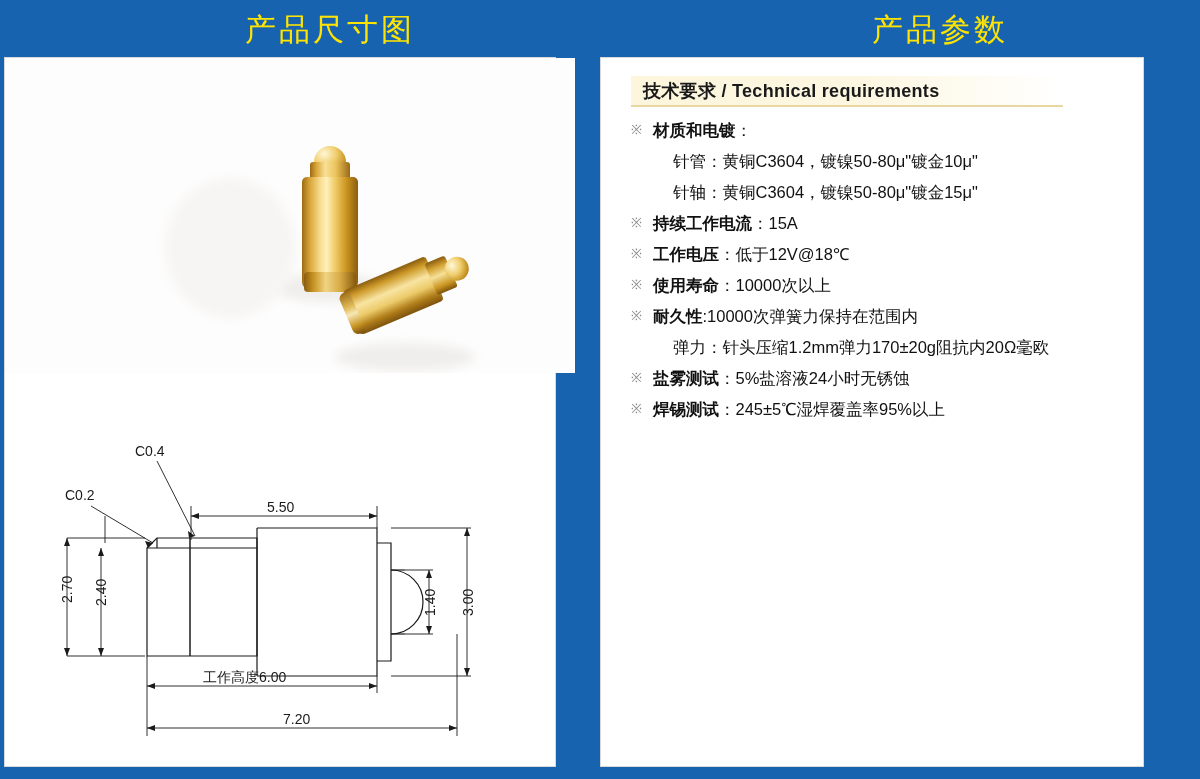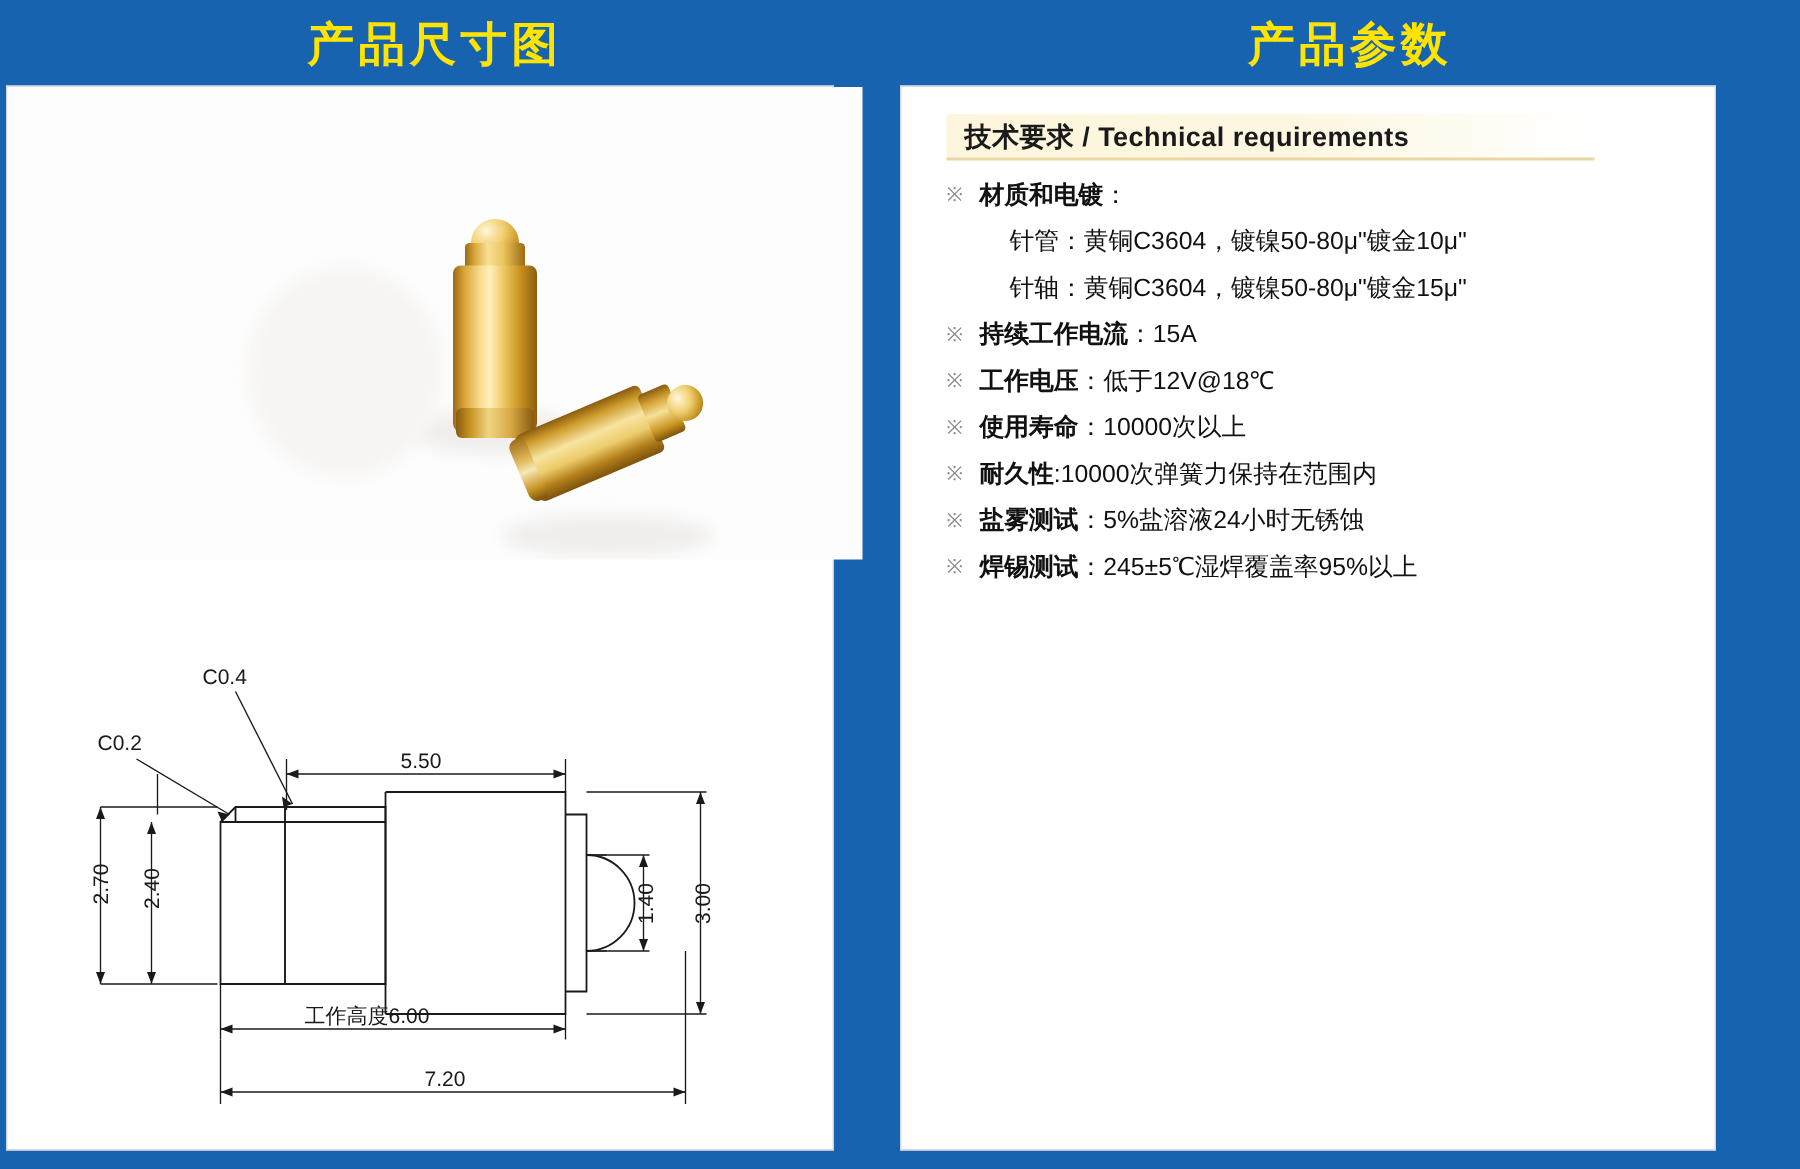--- a/index.html
+++ b/index.html
@@ -16,24 +16,25 @@
     overflow: hidden;
   }
   
   .heading {
     position: absolute;
     top: 8px;
     height: 44px;
     line-height: 44px;
     color: #ffe400;
     font-size: 31px;
-    font-weight: bold;
+    font-weight: normal;
     letter-spacing: 3px;
     text-align: center;
     font-family: "Liberation Sans", sans-serif;
+    padding-left: 40px;
   }
   #heading-left { left: 0; width: 580px; }
   #heading-right { left: 600px; width: 600px; }
 
   
   .panel {
     position: absolute;
     background: #ffffff;
     top: 57px;
     height: 710px;
@@ -316,20 +317,21 @@
         <span class="bullet">※</span><span class="lbl">工作电压</span><span>：</span><span>低于12V@18℃</span>
       </div>
 
       <div class="spec-item">
         <span class="bullet">※</span><span class="lbl">使用寿命</span><span>：</span><span>10000次以上</span>
       </div>
 
       <div class="spec-item">
         <span class="bullet">※</span><span class="lbl">耐久性</span><span>:</span><span>10000次弹簧力保持在范围内</span>
       </div>
+      <div class="spec-sub">弹力：针头压缩1.2mm弹力170±20g阻抗内20Ω毫欧</div>
 
       <div class="spec-item">
         <span class="bullet">※</span><span class="lbl">盐雾测试</span><span>：</span><span>5%盐溶液24小时无锈蚀</span>
       </div>
 
       <div class="spec-item">
         <span class="bullet">※</span><span class="lbl">焊锡测试</span><span>：</span><span>245±5℃湿焊覆盖率95%以上</span>
       </div>
 
     </div>

